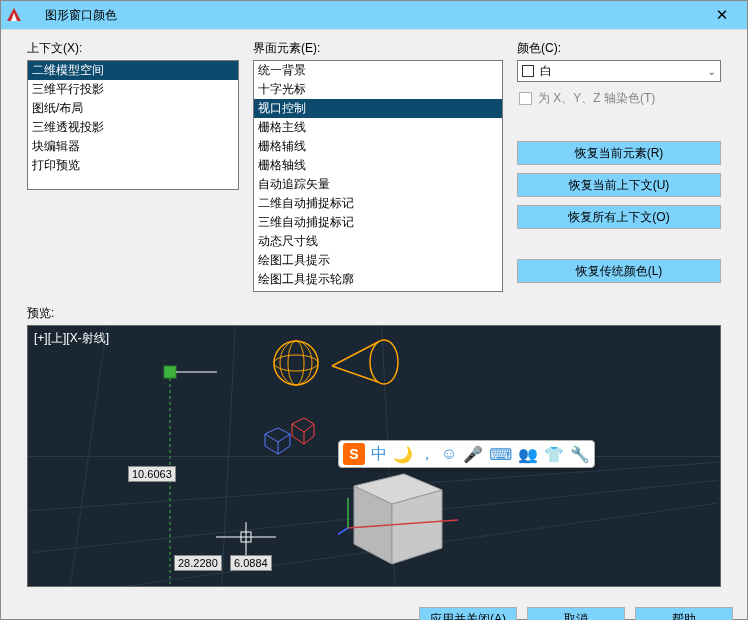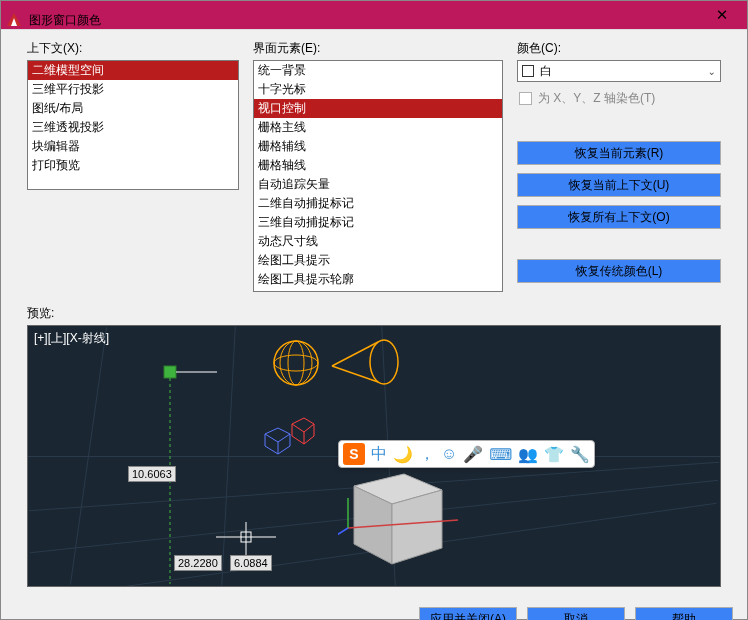--- a/index.html
+++ b/index.html
@@ -1,37 +1,37 @@
 <!DOCTYPE html>
 <html><head>
 <meta charset="utf-8">
 <style>
 * { box-sizing: border-box; margin: 0; padding: 0; font-family: "Microsoft YaHei", "SimSun", sans-serif; font-size: 12px; }
 body { background: #f0f0f0; width: 748px; height: 620px; overflow: hidden; }
 .dialog { width: 748px; height: 620px; background: #f0f0f0; border: 1px solid #888; display: flex; flex-direction: column; }
-.titlebar { height: 30px; background: #be185d; display: flex; align-items: flex-end; padding: 0 4px; border-bottom: 1px solid #ddd; }
+.titlebar { height: 30px; background: #7dd3fc; display: flex; align-items: center; padding: 0 4px; border-bottom: 1px solid #ddd; gap: 16px; }
 .titlebar .app-icon { width: 18px; height: 18px; margin-right: 6px; }
 .titlebar .title { flex: 1; font-size: 12px; }
 .titlebar .close { width: 42px; height: 28px; display: flex; align-items: center; justify-content: center; cursor: pointer; font-size: 15px; }
 .content { flex: 1; padding: 10px 26px; display: flex; flex-direction: column; }
 .top-row { display: flex; gap: 14px; }
 .col-context { width: 212px; display: flex; flex-direction: column; }
 .col-elements { width: 250px; display: flex; flex-direction: column; }
 .col-color { flex: 1; display: flex; flex-direction: column; }
 .label { margin-bottom: 3px; font-size: 12px; }
 .listbox { background: #fff; border: 1px solid #7a7a7a; height: 130px; overflow-y: auto; }
 .listbox.tall { height: 232px; }
 .listbox .item { padding: 1px 4px; cursor: default; white-space: nowrap; }
-.listbox .item.selected { background: #b91c1c; color: #fff; }
+.listbox .item.selected { background: #0c4a6e; color: #fff; }
 .color-select { display: flex; align-items: center; background: #fff; border: 1px solid #7a7a7a; height: 22px; padding: 0 4px; cursor: pointer; }
 .color-swatch { width: 12px; height: 12px; border: 1px solid #333; margin-right: 6px; background: #fff; }
 .color-arrow { margin-left: auto; font-size: 10px; color: #555; }
 .checkbox-row { display: flex; align-items: center; margin-top: 8px; margin-left: 2px; color: #888; }
 .checkbox-row .cb { width: 13px; height: 13px; border: 1px solid #b0b0b0; margin-right: 6px; background: #fff; }
-.btn { height: 24px; background: #3b82f6; border: 1px solid #adadad; display: flex; align-items: center; justify-content: center; cursor: pointer; margin-top: 8px; }
+.btn { height: 24px; background: #7dd3fc; border: 1px solid #adadad; display: flex; align-items: center; justify-content: center; cursor: pointer; margin-top: 8px; }
 .restore-buttons { margin-top: 26px; }
 .restore-buttons .btn { width: 100%; }
 .preview-label { margin-top: 13px; }
 .preview { background: #1a2632; border: 1px solid #666; height: 262px; position: relative; overflow: hidden; }
 .preview-text { position: absolute; color: #fff; font-size: 12px; }
 .grid-line { position: absolute; background: #2a3a4a; }
 .footer { display: flex; justify-content: flex-end; gap: 10px; padding: 10px 14px 14px; }
 .footer .btn { width: 98px; margin-top: 0; }
 .ime-toolbar { position: absolute; left: 338px; top: 440px; background: #fff; border: 1px solid #b0b0b0; border-radius: 4px; display: flex; align-items: center; padding: 2px 4px; gap: 6px; z-index: 10; box-shadow: 0 2px 4px rgba(0,0,0,0.15); }
 .ime-toolbar .ime-logo { width: 22px; height: 22px; background: #ff6a00; border-radius: 3px; display:flex; align-items:center; justify-content:center; color:#fff; font-weight:bold; font-size:14px; }

